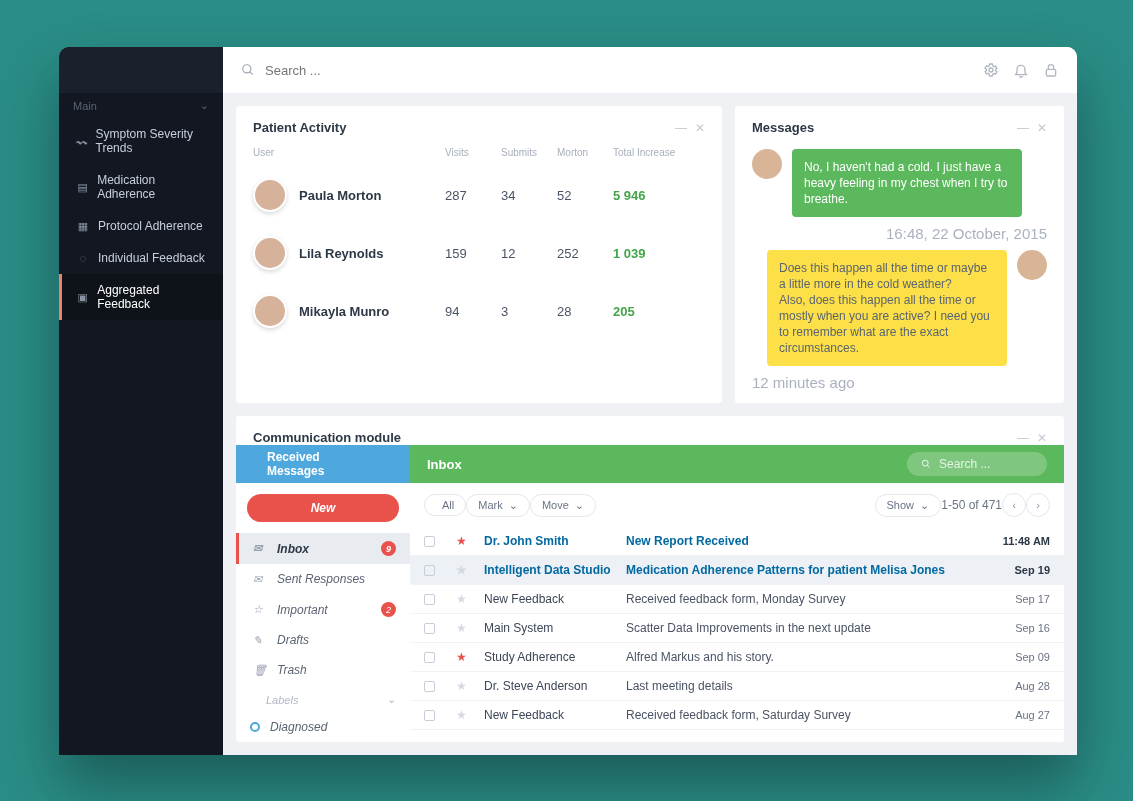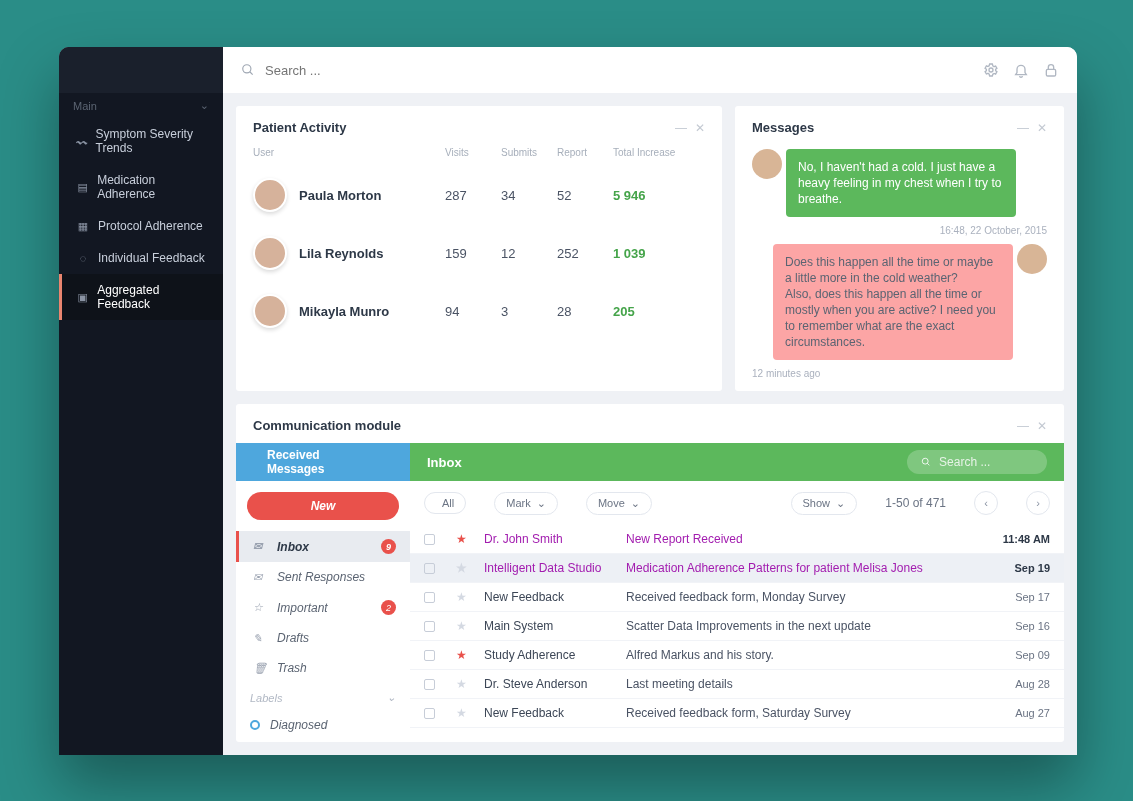--- a/index.html
+++ b/index.html
@@ -53,63 +53,63 @@
   .pa-cols{display:grid;grid-template-columns:1fr 56px 56px 56px 92px;padding:2px 17px 8px;font-size:10px;color:#a7afbb;}
   .pa-row{display:grid;grid-template-columns:1fr 56px 56px 56px 92px;align-items:center;padding:12px 17px;}
   .pa-user{display:flex;align-items:center;gap:12px;}
   .pa-ava{width:34px;height:34px;border-radius:50%;background:#d6b29b;border:2px solid #fff;box-shadow:0 2px 4px rgba(0,0,0,.15);}
   .pa-name{font-size:13px;font-weight:700;color:var(--text-dark);}
   .pa-num{font-size:13px;color:#4a5364;}
   .pa-total{font-size:13px;font-weight:700;color:var(--accent-green);}
   
   .msg-card{flex:1;min-width:0;}
   .msg-body{padding:4px 17px 12px;display:flex;flex-direction:column;gap:8px;font-size:12px;}
-  .bubble-row{display:flex;align-items:flex-start;gap:4px;}
+  .bubble-row{display:flex;align-items:flex-start;gap:10px;}
   .bubble-ava{width:30px;height:30px;border-radius:50%;background:#d8b596;flex:none;}
   .bubble{border-radius:4px;padding:10px 12px;line-height:16px;font-size:12px;max-width:230px;}
   .bubble.green{background:var(--green);color:#fff;}
-  .bubble.grey{background:#fca5a5;color:#5b6472;}
-  .time{font-size:10px;color:#aab1be;}
+  .bubble.grey{background:#fde047;color:#5b6472;}
+  .time{font-size:15px;color:#aab1be;}
   .time.right{text-align:right;}
   
   .comm{background:#fff;border-radius:3px;flex:1;display:flex;flex-direction:column;min-height:0;}
-  .comm-head{display:flex;align-items:center;padding:14px 17px 10px;}
+  .comm-head{display:flex;align-items:center;padding:14px 17px 0;}
   .comm-head .card-title{flex:1;}
   .comm-tabs{display:flex;height:38px;}
   .tab-rec{width:174px;background:var(--blue);color:#fff;display:flex;align-items:center;padding:0 31px;font-size:12px;font-weight:700;}
   .tab-inbox{flex:1;background:var(--green);color:#fff;display:flex;align-items:center;padding:0 17px;font-size:13px;font-weight:700;gap:10px;}
   .inbox-search{margin-left:auto;display:flex;align-items:center;gap:8px;background:rgba(255,255,255,.22);border-radius:40px;padding:5px 14px;color:#fff;font-size:12px;width:140px;}
   .inbox-search input{background:transparent;border:0;outline:0;color:#fff;width:100%;font-size:12px;}
   .inbox-search input::placeholder{color:#e6f3e6;}
   .comm-body{display:flex;flex:1;min-height:0;}
   .comm-side{width:174px;flex:none;display:flex;flex-direction:column;font-style:italic;}
   .new-btn{margin:11px;height:28px;border-radius:40px;background:var(--red);color:#fff;font-size:12px;font-weight:700;display:flex;align-items:center;justify-content:center;cursor:pointer;}
   .folder{display:flex;align-items:center;gap:10px;font-size:12px;color:#5b6472;padding:8px 14px;cursor:pointer;border-left:3px solid transparent;}
   .folder .fi{width:14px;color:#9aa2b0;font-size:11px;}
   .folder .badge{margin-left:auto;width:15px;height:15px;border-radius:50%;background:var(--red);color:#fff;font-size:9px;display:flex;align-items:center;justify-content:center;}
   .folder.active{background:#e8ebf0;border-left-color:var(--red);color:var(--text-dark);font-weight:600;}
-  .labels-hdr{display:flex;align-items:center;justify-content:space-between;font-size:11px;color:#b1b8c4;padding:8px 14px;}
+  .labels-hdr{display:flex;align-items:center;justify-content:space-between;font-size:11px;color:#b1b8c4;padding:8px 14px;margin-left:16px;}
   .label-item{display:flex;align-items:center;gap:10px;font-size:12px;color:#5b6472;padding:6px 14px;}
   .label-dot{width:10px;height:10px;border:2px solid #4ea7dd;border-radius:50%;}
   
   .comm-list{flex:1;display:flex;flex-direction:column;min-width:0;}
-  .list-toolbar{display:flex;align-items:center;padding:10px 14px;gap:28px;}
+  .list-toolbar{display:flex;align-items:center;padding:10px 14px;gap:0;}
   .pill{display:flex;align-items:center;gap:6px;font-size:11px;color:#6b7484;border:1px solid var(--border);border-radius:40px;padding:4px 11px;cursor:pointer;}
   .spacer{flex:1;}
   .pagecount{font-size:12px;color:#6b7484;}
   .navbtn{width:24px;height:24px;border:1px solid var(--border);border-radius:50%;display:flex;align-items:center;justify-content:center;color:#8a93a3;cursor:pointer;font-size:11px;}
   .mrow{display:grid;grid-template-columns:22px 18px 132px 1fr 60px;align-items:center;gap:10px;padding:7px 14px;font-size:12px;color:#3c4656;border-bottom:1px solid #f1f3f7;}
   .mrow.sel{background:#edf0f5;font-weight:600;}
   .mrow .chk{width:11px;height:11px;border:1px solid #c7cdd8;border-radius:2px;}
   .mrow .star{color:#d4d9e2;cursor:pointer;}
   .mrow .star.fill{color:var(--red);}
   .mrow .from{white-space:nowrap;overflow:hidden;text-overflow:ellipsis;}
   .mrow .subj{white-space:nowrap;overflow:hidden;text-overflow:ellipsis;color:#4a5364;}
   .mrow .dt{text-align:right;color:#6b7484;font-size:11px;}
-  .mrow.unread .from,.mrow.unread .subj{font-weight:400;color:#a21caf;}
+  .mrow.unread .from,.mrow.unread .subj{font-weight:700;color:#0369a1;}
   .mrow.unread .dt{font-weight:700;color:#2d3847;}
   svg{display:block;}
 </style>
 </head>
 <body>
 
 <div class="window">
 
   <aside class="sidebar">
     <div class="topbar-dark"></div>
@@ -177,21 +177,21 @@
         <section class="card pa-card">
           <div class="card-head">
             <div class="card-title">Patient Activity</div>
             <span class="card-ctrl">—</span>
             <span class="card-ctrl">✕</span>
           </div>
           <div class="pa-cols">
             <span>User</span>
             <span>Visits</span>
             <span>Submits</span>
-            <span>Report</span>
+            <span>Morton</span>
             <span>Total Increase</span>
           </div>
           <div id="pa-rows">
               <div class="pa-row">
                 <div class="pa-user">
                   <div class="pa-ava"></div>
                   <div class="pa-name">Paula Morton</div>
                 </div>
                 <div class="pa-num">287</div>
                 <div class="pa-num">34</div>

